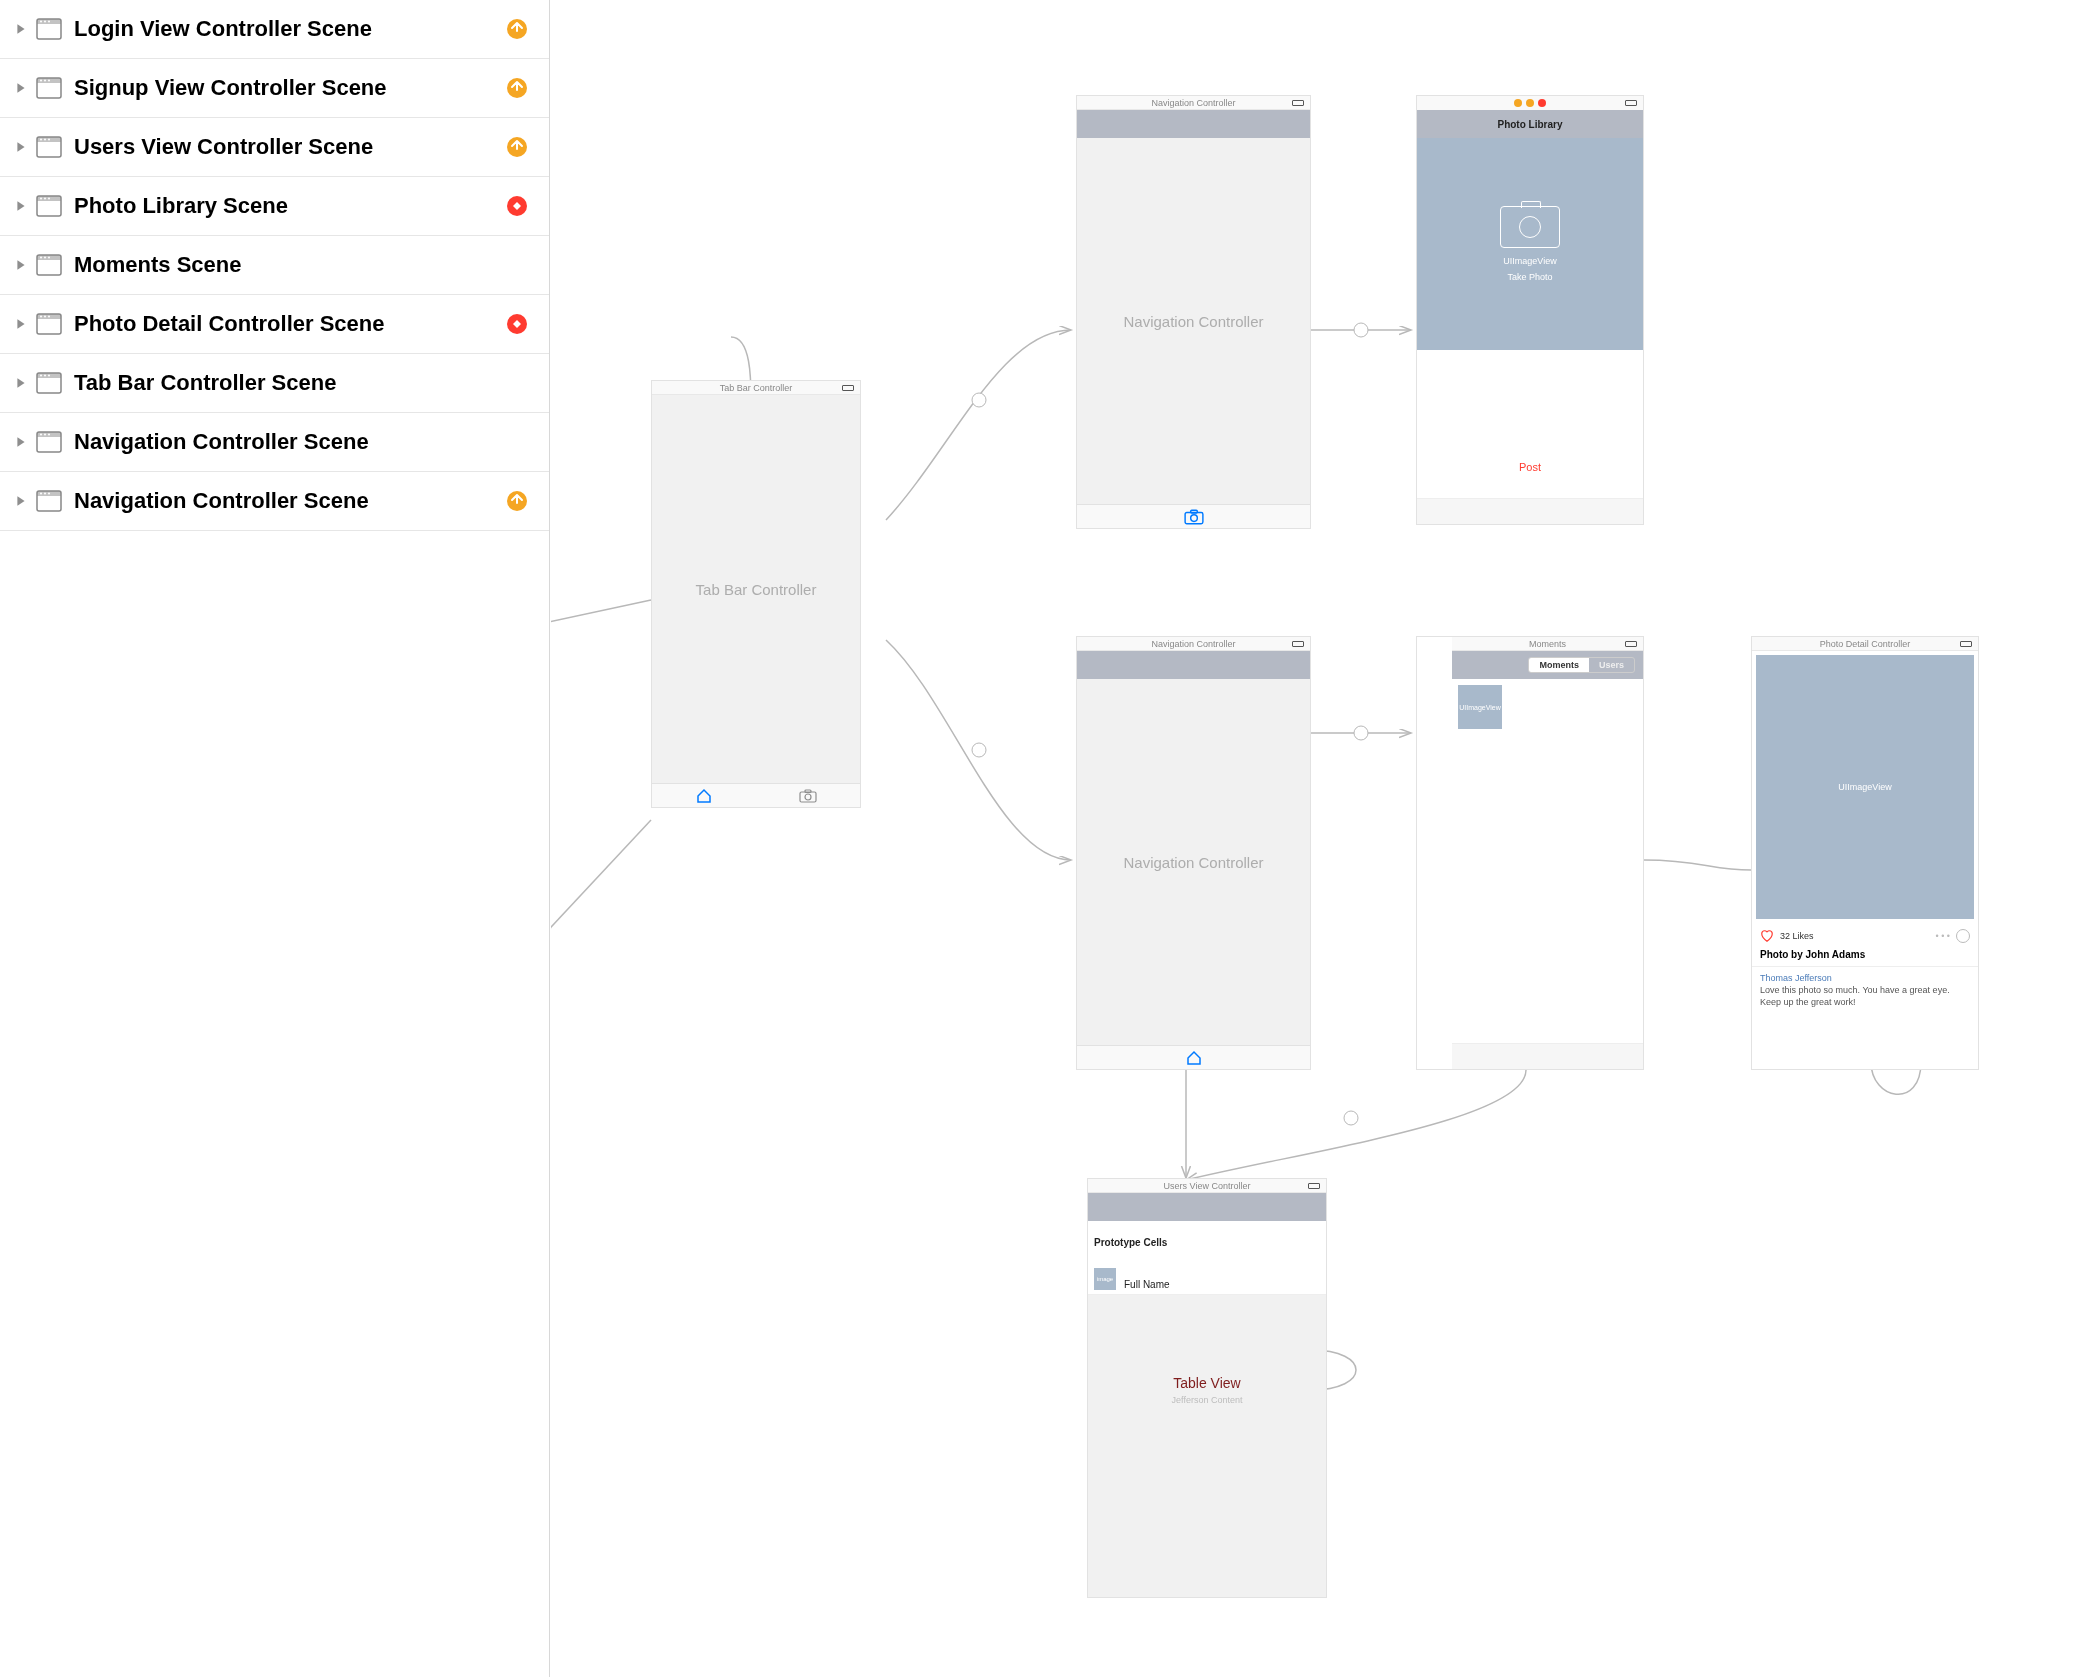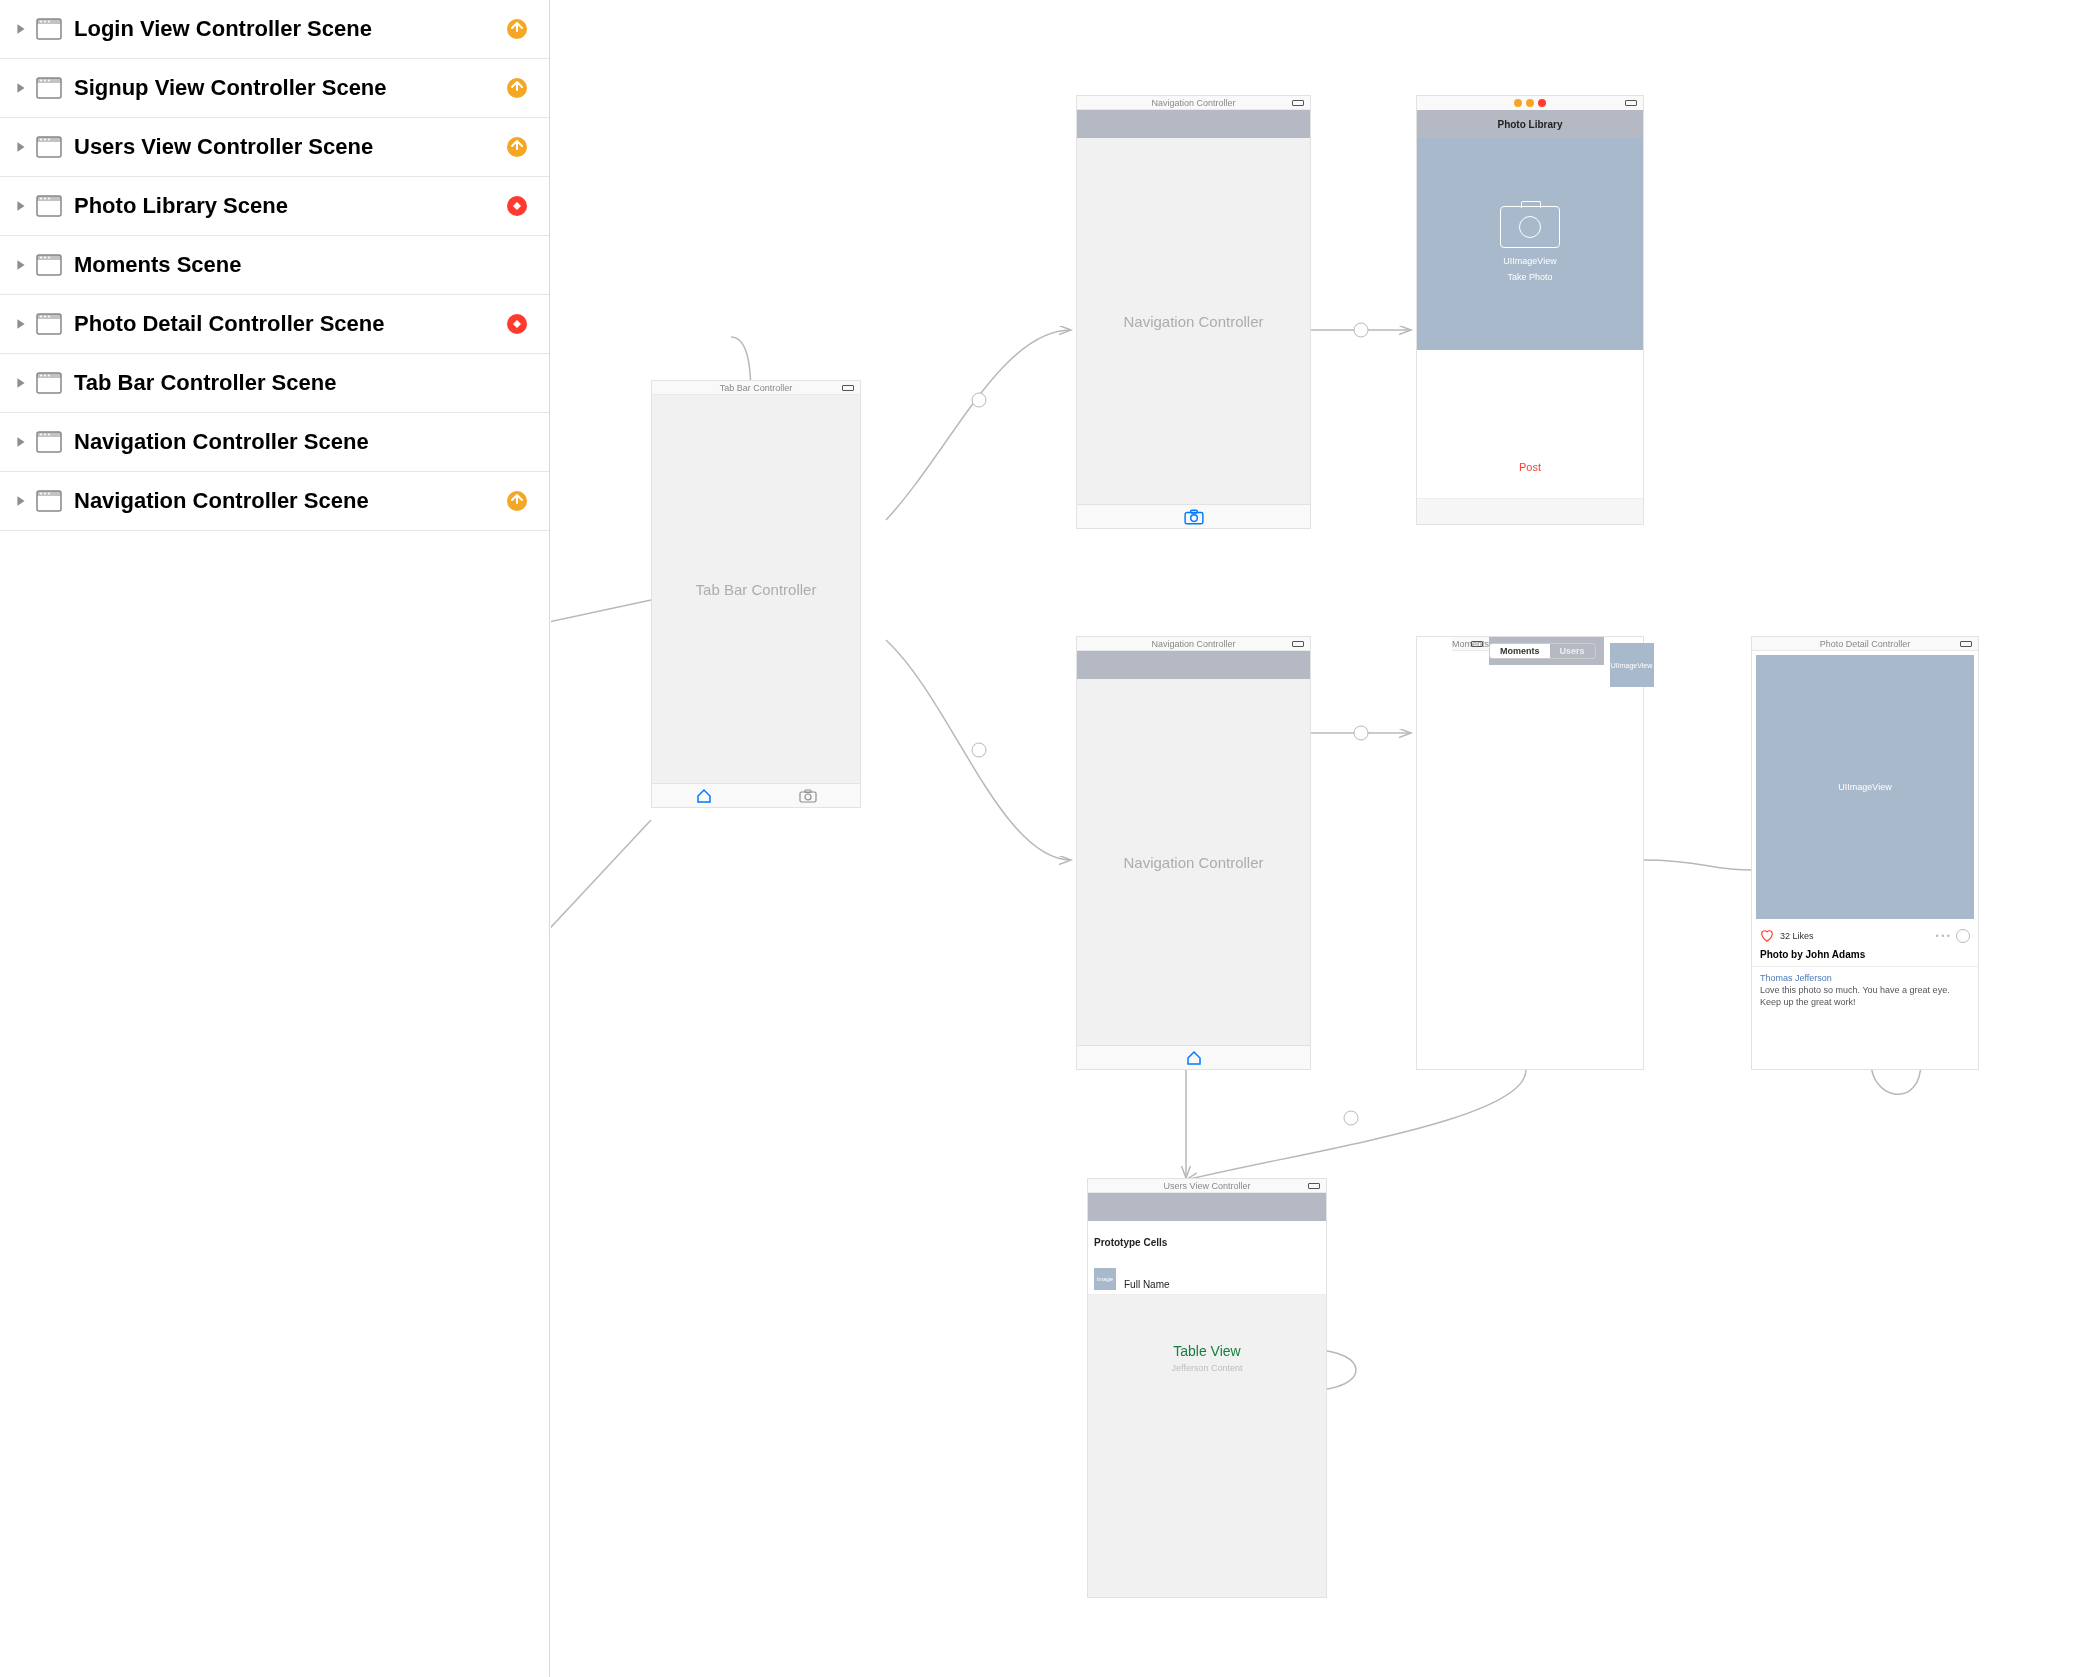--- a/index.html
+++ b/index.html
@@ -51,21 +51,21 @@
 .pd-bubble { width: 14px; height: 14px; border: 1px solid #bbb; border-radius: 50%; position: relative; }
 .pd-author { padding: 0 8px 4px; font-size: 10px; font-weight: 700; }
 .pd-commenter { padding: 4px 8px 2px; font-size: 9px; color: #4a7bb8; }
 .pd-comment { padding: 0 8px 8px; font-size: 9px; color: #555; line-height: 1.3; }
 
 
 .proto-header { background: #fff; padding: 16px 6px; font-size: 10px; font-weight: 600; color: #222; }
 .proto-cell { display: flex; align-items: flex-end; padding: 4px 6px; border-bottom: 1px solid #eee; background: #fff; }
 .proto-cell .thumb { width: 22px; height: 22px; background: #a8b9cb; margin-right: 8px; display:flex;align-items:center;justify-content:center;font-size:6px;color:#fff; }
 .proto-cell .name { font-size: 10px; color: #222; }
-.table-view-label { text-align: center; padding-top: 48px; color: #15803d; font-size: 14px; }
+.table-view-label { text-align: center; padding-top: 80px; color: #7f1d1d; font-size: 14px; }
 .table-view-sublabel { text-align: center; color: #bdbdbd; font-size: 9px; margin-top: 4px; }
 
 
 .connectors { position: absolute; left: 0; top: 0; width: 100%; height: 100%; pointer-events: none; }
 
 .segue-dot { fill: #fff; stroke: #b8b8b8; stroke-width: 1; }
 </style>
 </head>
 <body>
 
@@ -355,21 +355,21 @@
       <div class="sb-body">Navigation Controller</div>
       <div class="sb-tabbar">
         <span class="tab-item">
             <svg width="16" height="16" viewBox="0 0 16 16">
               <path d="M2 8 L8 2 L14 8 L14 14 L2 14 Z" fill="none" stroke="#007aff" stroke-width="1.5"></path>
             </svg>
           </span>
       </div>
     </div>
 
-    <div class="sb-scene" style="left:865px; top:636px; width:228px; height:434px; display:flex; flex-direction:row; background:#fff;padding-left:35px;">
+    <div class="sb-scene" style="left:865px; top:636px; width:228px; height:434px; display:flex; flex-direction:column; background:#fff;padding-left:35px;">
       <div class="sb-title">
           <span>Moments</span>
           <span class="sb-battery"></span>
         </div>
       <div class="sb-navbar" style="justify-content:flex-end;padding-right:8px;">
         <div class="seg">
           <div class="active">Moments</div>
           <div class="inactive">Users</div>
         </div>
       </div>

